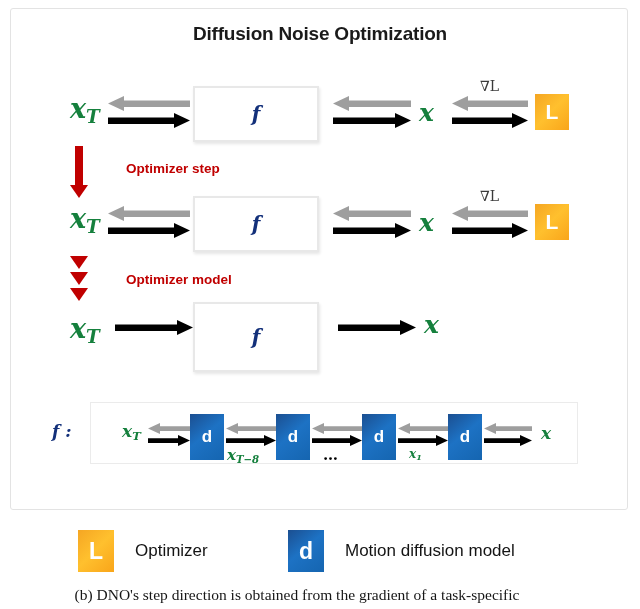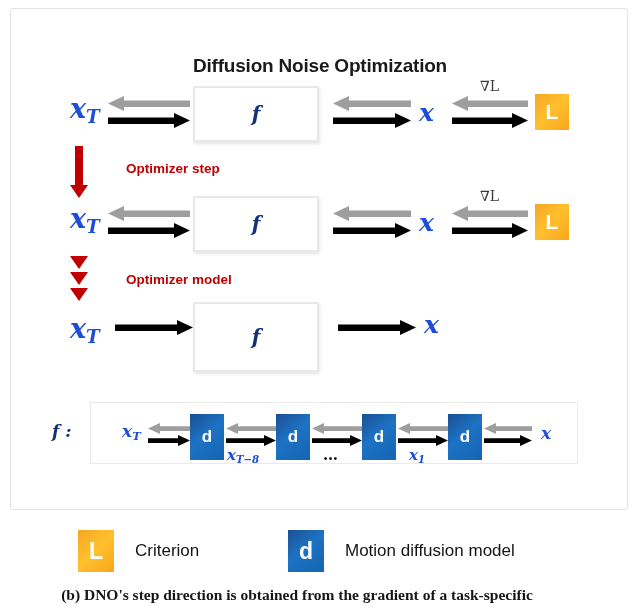--- a/index.html
+++ b/index.html
@@ -31,30 +31,29 @@
   #figure-title {
     position: absolute;
     left: 0;
     top: 23px;
     width: 100%;
     text-align: center;
     font-size: 19px;
     font-weight: bold;
     color: #1a1a1a;
     letter-spacing: -0.2px;
-    margin-top: 32px;
   }
 
   
   .mathlab {
     position: absolute;
     font-family: "DejaVu Serif", serif;
     font-style: italic;
     font-weight: bold;
-    color: #1d4ed8;
+    color: #15803d;
     white-space: nowrap;
     line-height: 1;
   }
   .mathlab .sub {
     font-size: 0.68em;
     vertical-align: -0.28em;
     font-style: italic;
   }
 
   
@@ -162,21 +161,20 @@
     position: absolute;
     left: 0;
     top: 586px;
     width: 594px;
     text-align: center;
     font-family: "Liberation Serif", serif;
     font-size: 15.5px;
     color: #161616;
     white-space: nowrap;
     overflow: hidden;
-    font-weight: bold;
   }
 
   .nabla-label {
     position: absolute;
     font-family: "DejaVu Serif", serif;
     font-size: 14px;
     color: #3a3a3a;
     white-space: nowrap;
   }
   .ellipsis-label {
@@ -345,21 +343,21 @@
 <div class="chip-d" style="left:362px; top:414px; width:34px; height:46px; font-size:17px;">
   <span>d</span>
 </div>
 
 <svg style="position:absolute; left:398px; top:423px;" width="50" height="11" viewBox="0 0 50 11">
   <polygon points="0,5.5 12,0 12,3.3 50,3.3 50,8 12,8 12,11" fill="#9e9e9e"></polygon>
 </svg>
 <svg style="position:absolute; left:398px; top:435px;" width="50" height="11" viewBox="0 0 50 11">
   <polygon points="50,5.5 38,0 38,3.3 0,3.3 0,8 38,8 38,11" fill="#000000"></polygon>
 </svg>
-<div class="mathlab" style="left:409px; top:448px; font-size:15px;">
+<div class="mathlab" style="left:409px; top:448px; font-size:12px;">
   <span>x</span><span class="sub">1</span>
 </div>
 
 <div class="chip-d" style="left:448px; top:414px; width:34px; height:46px; font-size:17px;">
   <span>d</span>
 </div>
 
 <svg style="position:absolute; left:484px; top:423px;" width="48" height="11" viewBox="0 0 48 11">
   <polygon points="0,5.5 12,0 12,3.3 48,3.3 48,8 12,8 12,11" fill="#9e9e9e"></polygon>
 </svg>
@@ -367,20 +365,20 @@
   <polygon points="48,5.5 36,0 36,3.3 0,3.3 0,8 36,8 36,11" fill="#000000"></polygon>
 </svg>
 
 <div class="mathlab" style="left:541px; top:425px; font-size:17px;">
   <span>x</span>
 </div>
 
 <div class="chip-L legend-chip" style="left:78px; top:530px; width:36px; height:42px; font-size:23px;">
   <span>L</span>
 </div>
-<div class="legend-text" style="left:135px; top:541px;">Criterion</div>
+<div class="legend-text" style="left:135px; top:541px;">Optimizer</div>
 
 <div class="chip-d legend-chip" style="left:288px; top:530px; width:36px; height:42px; font-size:23px;">
   <span>d</span>
 </div>
 <div class="legend-text" style="left:345px; top:541px;">Motion diffusion model</div>
 
 <div id="caption">(b) DNO's step direction is obtained from the gradient of a task-specific</div>
 
 </body></html>

